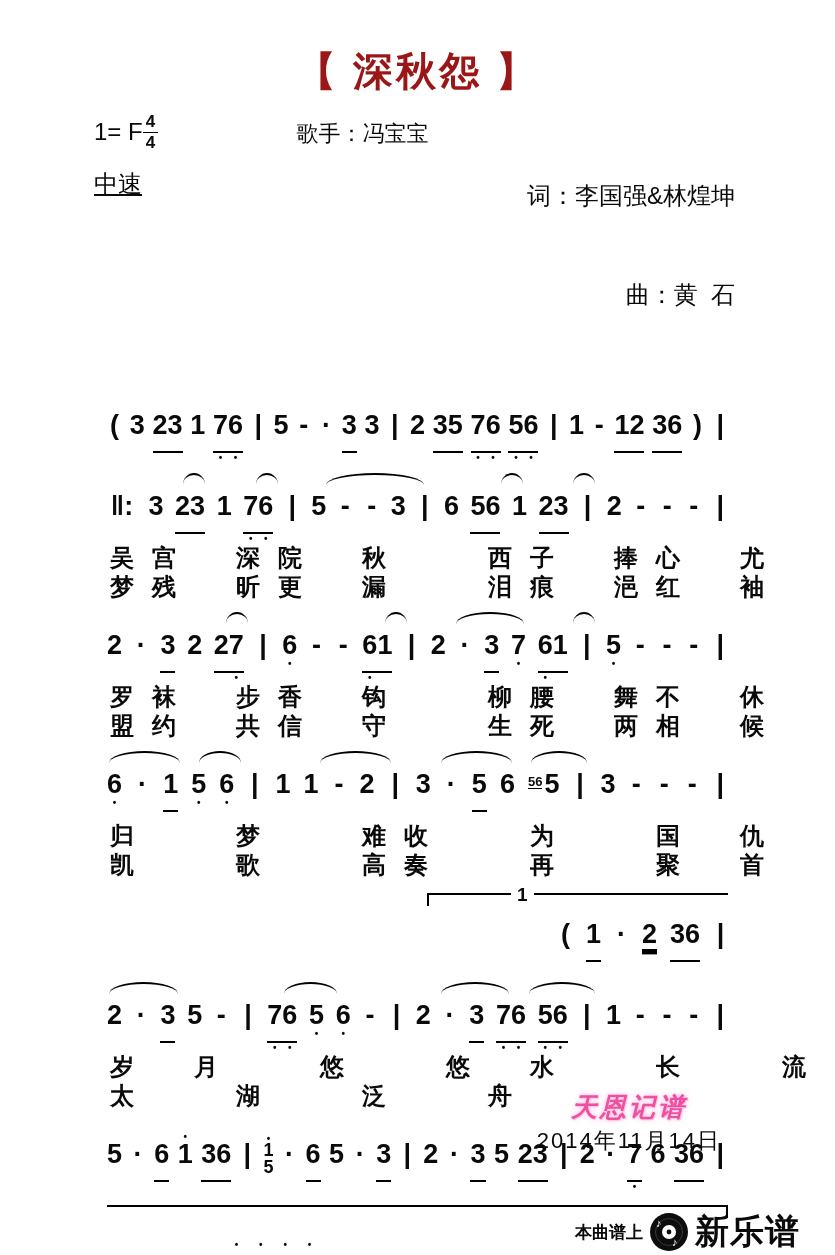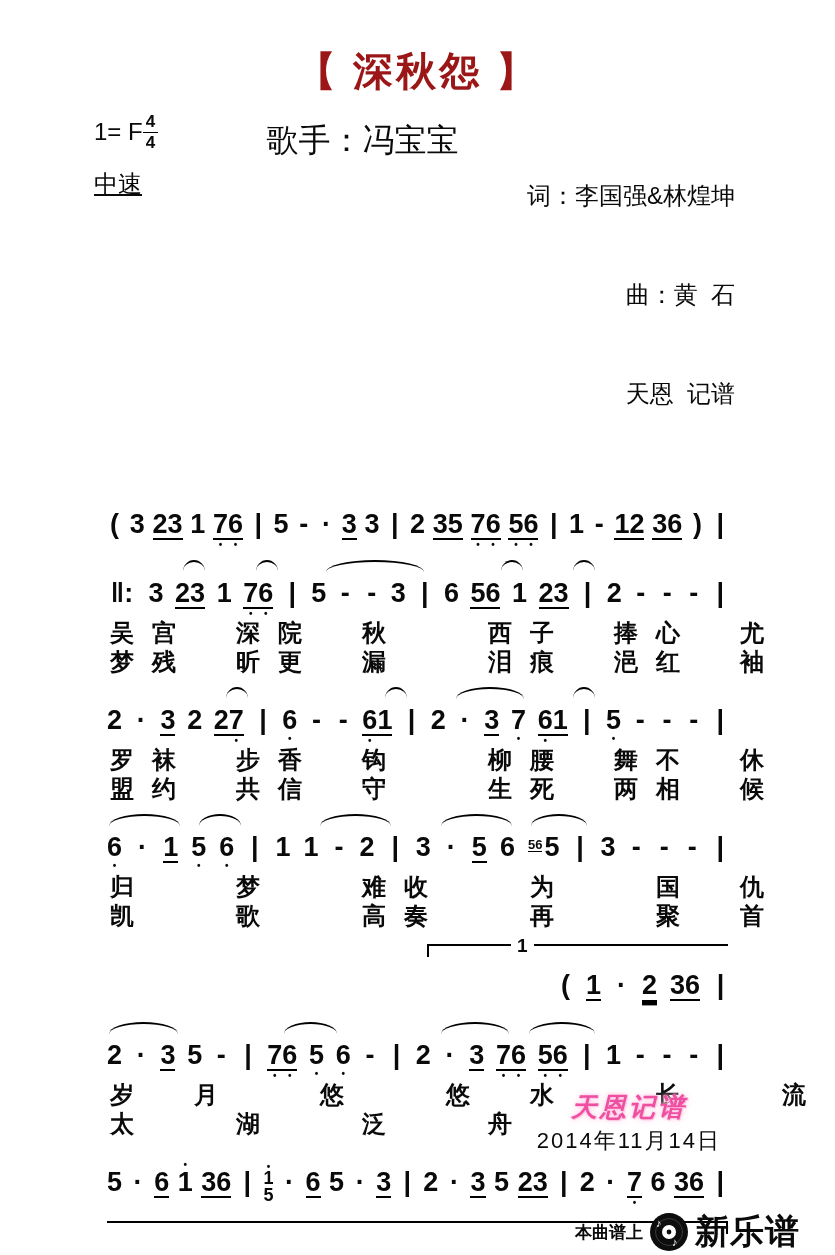--- a/index.html
+++ b/index.html
@@ -8,32 +8,32 @@
 
   
   .title{margin:36px 0 0;text-align:center;font-size:40px;font-weight:bold;color:var(--title-red,#9b1717);letter-spacing:3px;}
   .meta{display:flex;justify-content:space-between;align-items:flex-start;margin:14px 78px 0 72px;}
   .meta-left{font-size:24px;font-weight:500;}
   .keysig{display:flex;align-items:center;gap:0;font-size:24px;}
   .frac{display:inline-flex;flex-direction:column;align-items:center;font-size:17px;font-weight:bold;line-height:1.05;}
   .frac .ft{border-bottom:1.6px solid #000;padding:0 3px 1px;}
   .frac .fb{padding-top:1px;}
   .tempo{margin-top:16px;font-size:24px;text-decoration:underline;}
-  .meta-center{font-size:32px;padding-top:6px;margin-left:40px;}
+  .meta-center{font-size:22px;padding-top:6px;margin-left:40px;}
   .meta-right{text-align:right;font-size:24px;line-height:33px;white-space:pre;}
 
   
   #score{margin-top:14px;}
   .music-line{position:relative;display:flex;justify-content:space-between;align-items:flex-start;
     margin:10px 85px 0;padding-top:12px;font-size:27px;font-weight:bold;}
   .music-line.first{margin-top:6px;}
   .pickup{justify-content:flex-end;gap:13px;margin-top:2px;padding-top:4px;}
   .tok{display:inline-flex;flex-direction:column;align-items:center;}
   .tmain{line-height:27px;display:inline-flex;align-items:flex-end;}
-  .u1{border-bottom:2.4px solid #000;padding-bottom:0;}
+  .u1{border-bottom:2.4px solid #000;padding-bottom:12px;}
   .u2{border-bottom:2.4px solid #000;padding-bottom:1px;box-shadow:0 3.4px 0 0 #000;}
   .dots{display:flex;height:9px;line-height:9px;font-size:10px;justify-content:center;}
   .dcell{width:15px;text-align:center;}
   .grace{font-size:13px;line-height:13px;border-bottom:1.6px solid #000;margin-right:2px;transform:translateY(-9px);}
   .stack{display:inline-flex;flex-direction:column;align-items:center;font-size:18px;line-height:17px;transform:translateY(3px);}
   .minidot{font-size:10px;line-height:7px;}
   .slur{position:absolute;top:1px;height:10px;border-top:2.5px solid #000;
     border-radius:50% 50% 0 0 / 100% 100% 0 0;}
   .lyrics{margin:1px 0 0 88px;font-size:24px;font-weight:700;letter-spacing:18px;line-height:28px;white-space:pre;}
   .volta-wrap{position:relative;margin:14px 85px 0;height:13px;}
@@ -67,21 +67,20 @@
           <span class="ft">4</span>
           <span class="fb">4</span>
         </span>
       </div>
       <div class="tempo">中速</div>
     </div>
     <div class="meta-center">歌手：冯宝宝</div>
     <div class="meta-right">
       <div>词：李国强&amp;林煌坤</div>
       <div>曲：黄  石</div>
-      <div>天恩  记谱</div>
     </div>
   </div>
 
   <div id="score">
       <div class="music-line first">
         <span class="tok">
           <span class="dots">
             <span class="dcell">&nbsp;</span>
           </span>
           <span class="tmain">

